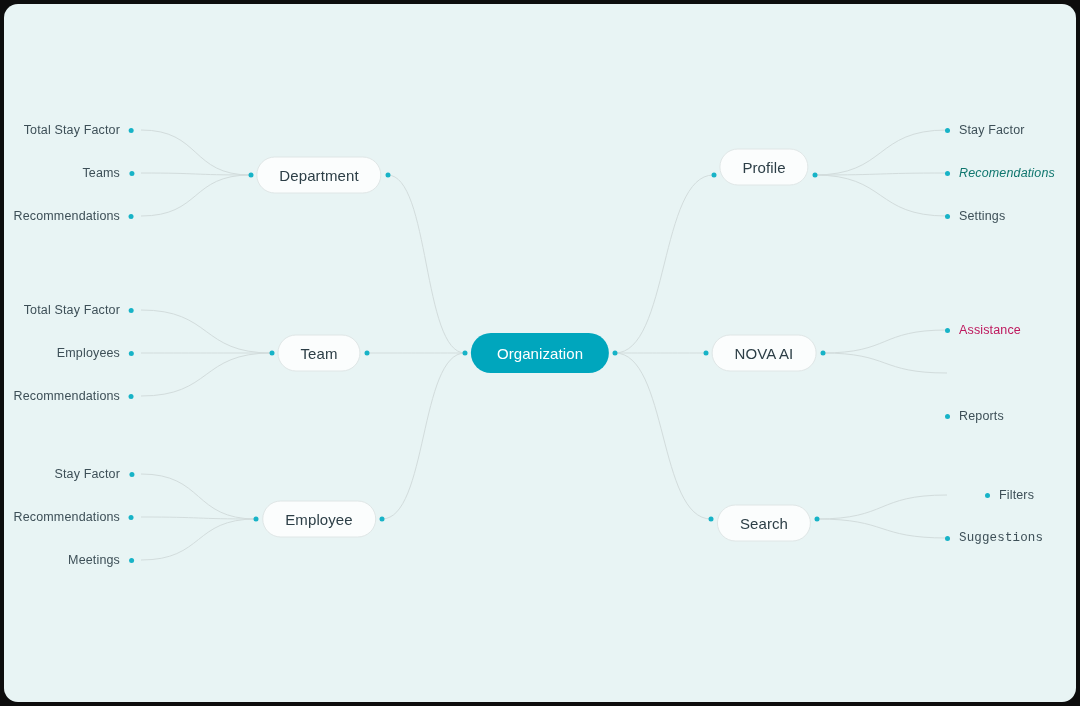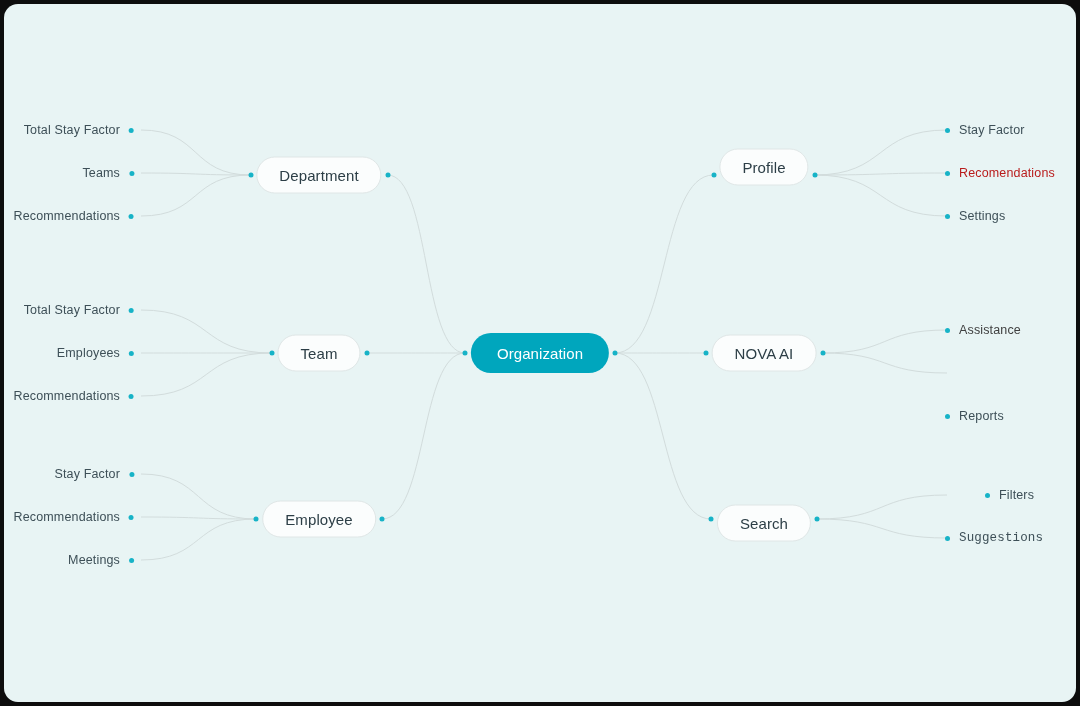--- a/index.html
+++ b/index.html
@@ -192,34 +192,34 @@
       </div>
       <div class="node node-branch" style="left: 760px; top: 163px; color: rgb(44, 62, 70);">
         <span>Profile</span>
       </div>
       <div class="anchor" style="left: 709.5px; top: 171px; background: rgb(23, 179, 199);"></div>
       <div class="anchor" style="left: 810.5px; top: 171px; background: rgb(23, 179, 199);"></div>
       <div class="leaf leaf-right" style="left: 941px; top: 126px; color: rgb(61, 79, 87);">
         <span class="dot" style="background: rgb(23, 179, 199);"></span>
         <span>Stay Factor</span>
       </div>
-      <div class="leaf leaf-right" style="left: 941px; top: 169px; color: #b91c1c;">
+      <div class="leaf leaf-right" style="left: 941px; top: 169px; color: #0f766e; font-style: italic;">
         <span class="dot" style="background: rgb(23, 179, 199);"></span>
         <span>Recomendations</span>
       </div>
       <div class="leaf leaf-right" style="left: 941px; top: 212px; color: rgb(61, 79, 87);">
         <span class="dot" style="background: rgb(23, 179, 199);"></span>
         <span>Settings</span>
       </div>
       <div class="node node-branch" style="left: 760px; top: 349px; color: rgb(44, 62, 70);">
         <span>NOVA AI</span>
       </div>
       <div class="anchor" style="left: 701.5px; top: 349px; background: rgb(23, 179, 199);"></div>
       <div class="anchor" style="left: 818.5px; top: 349px; background: rgb(23, 179, 199);"></div>
-      <div class="leaf leaf-right" style="left: 941px; top: 326px; color: #404040;">
+      <div class="leaf leaf-right" style="left: 941px; top: 326px; color: #be185d;">
         <span class="dot" style="background: rgb(23, 179, 199);"></span>
         <span>Assistance</span>
       </div>
       <div class="leaf leaf-right" style="left: 941px; top: 369px; color: rgb(61, 79, 87); margin-top: 43px;">
         <span class="dot" style="background: rgb(23, 179, 199);"></span>
         <span>Reports</span>
       </div>
       <div class="node node-branch" style="left: 760px; top: 519px; color: rgb(44, 62, 70);">
         <span>Search</span>
       </div>

